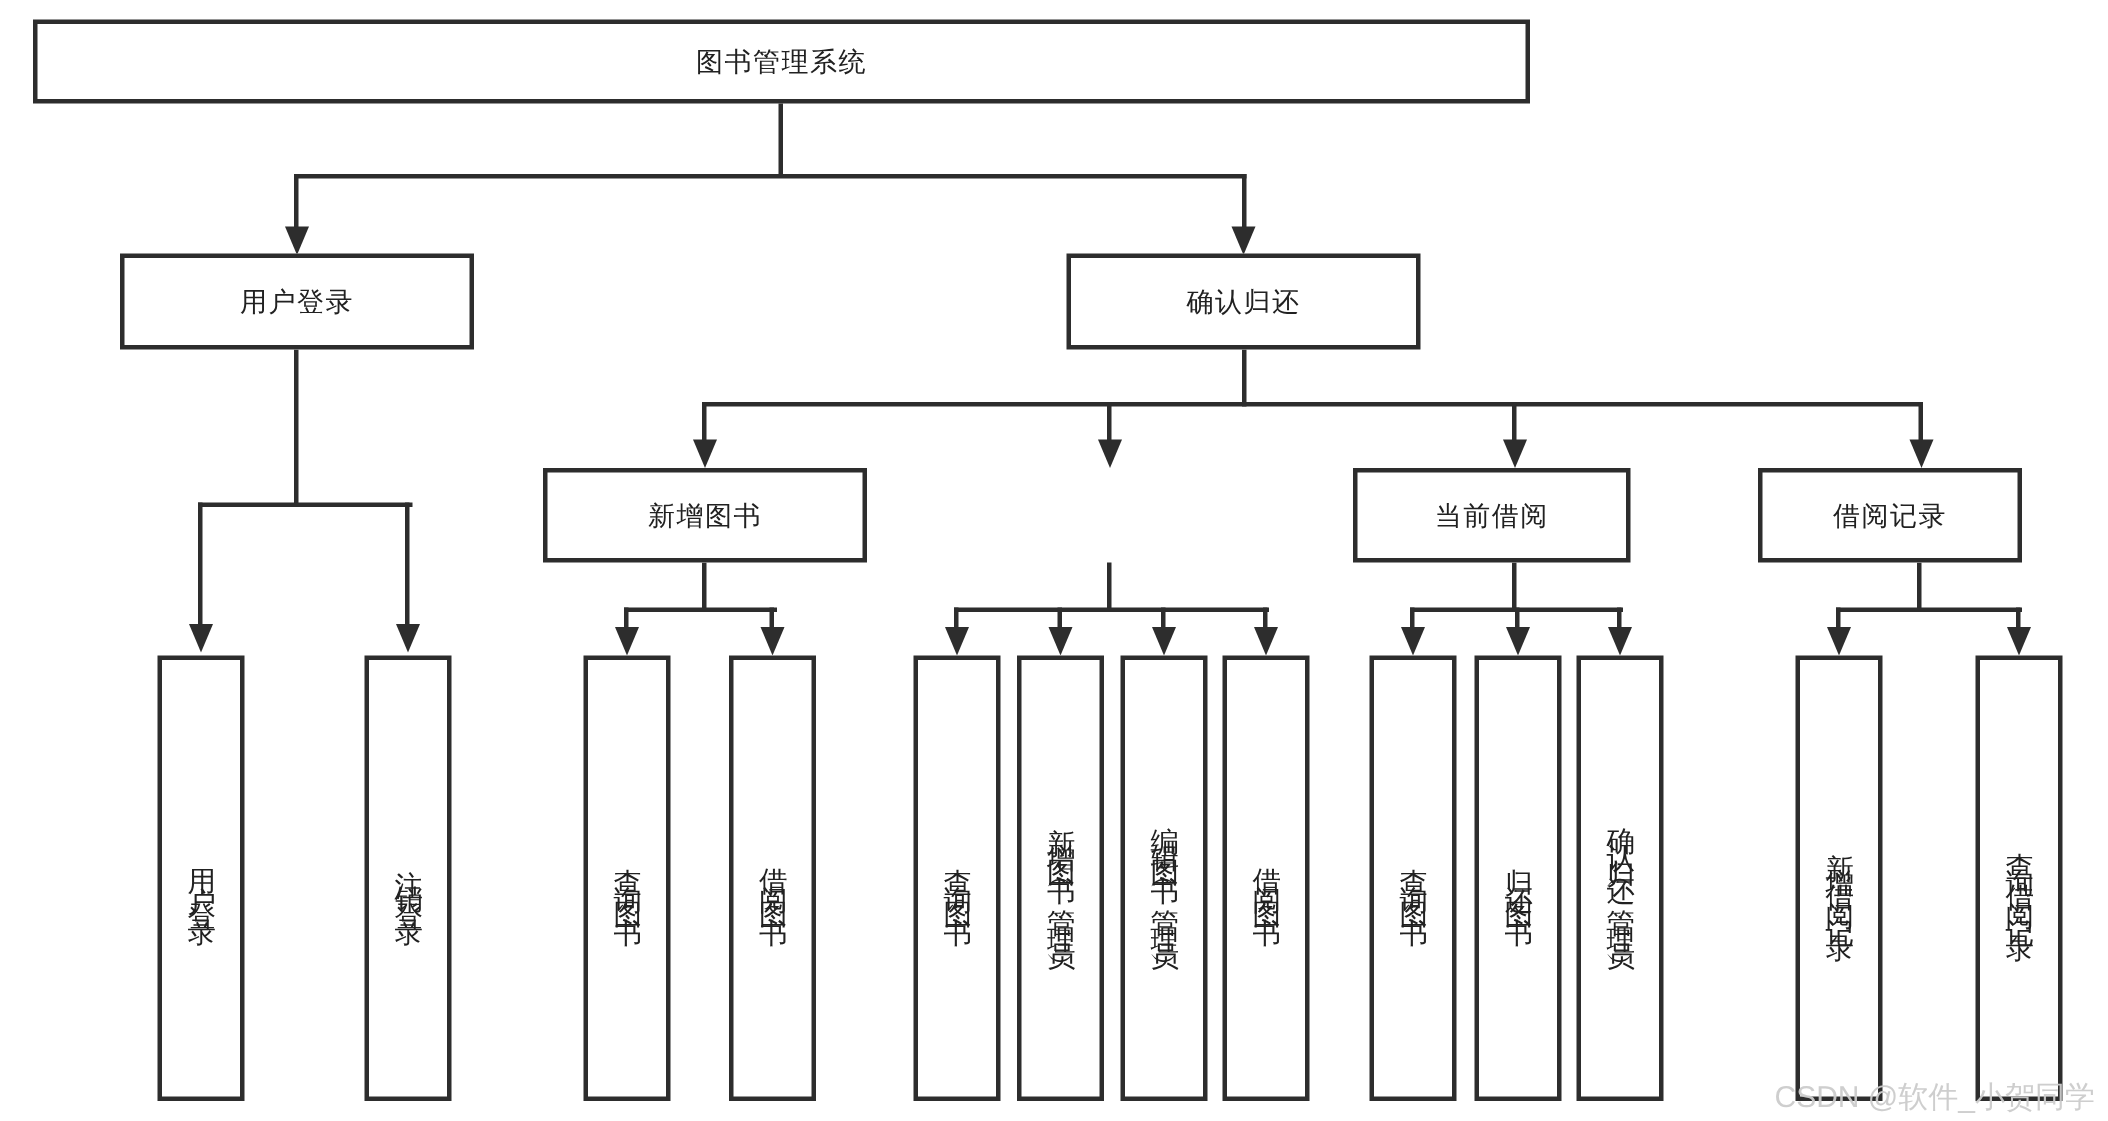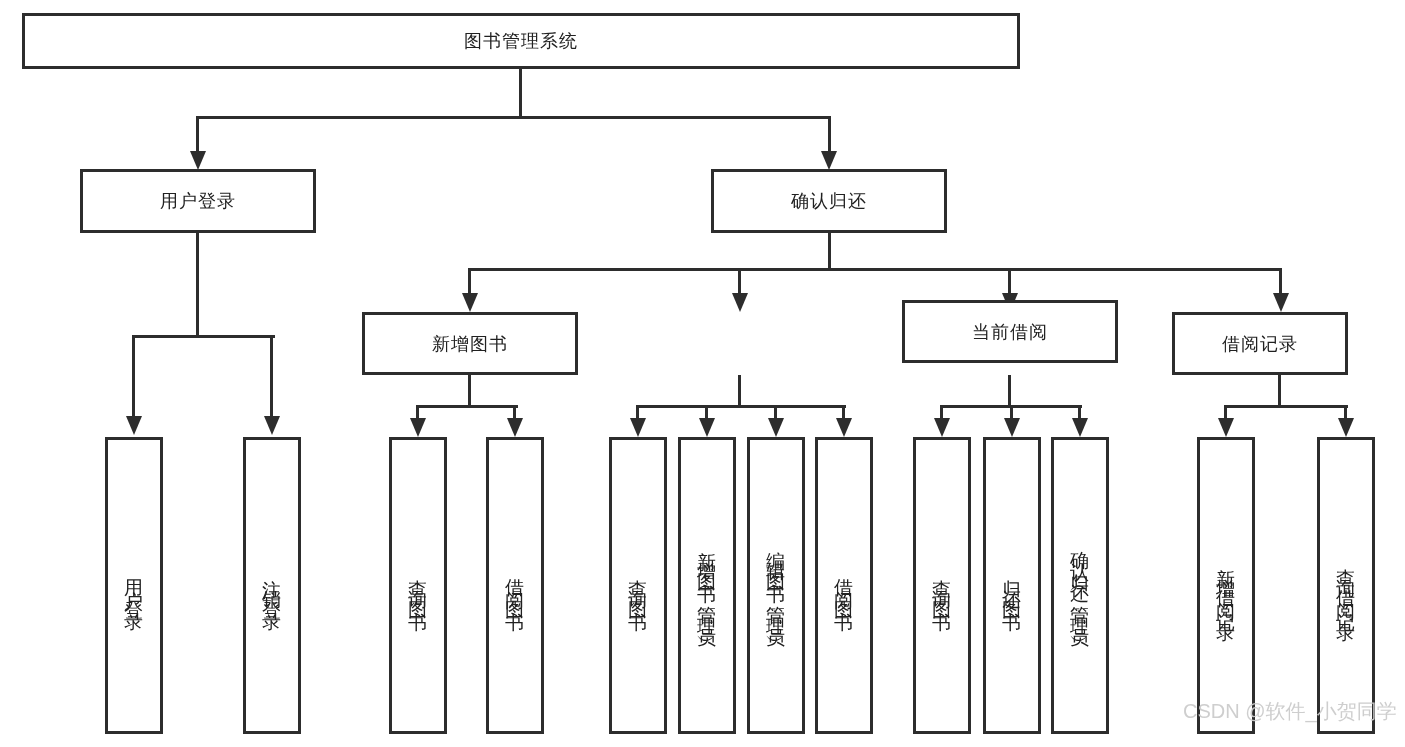--- a/index.html
+++ b/index.html
@@ -19,21 +19,21 @@
     font-size:19px; letter-spacing:11px; line-height:1; white-space:nowrap;
   }
   .vl { position:absolute; width:3px; background:#2d2d2d; z-index:1; }
   .hl { position:absolute; height:3px; background:#2d2d2d; z-index:1; }
   .ah {
     position:absolute; width:0; height:0; z-index:1;
     border-left:8px solid transparent; border-right:8px solid transparent;
     border-top:19px solid #2d2d2d;
   }
   .watermark {
-    position:absolute; left:1183px; top:698px; z-index:5;
+    position:absolute; left:1183px; top:718px; z-index:5;
     font-size:20px; color:rgba(203,203,203,0.95); white-space:nowrap;
   }
 </style>
 </head>
 <body>
 
 <div class="canvas">
 
   <div class="box h" style="left:22px;top:13px;width:998px;height:56px">
     <span class="lbl">图书管理系统</span>
@@ -45,21 +45,21 @@
 
   <div class="box h" style="left:711px;top:169px;width:236px;height:64px">
     <span class="lbl">确认归还</span>
   </div>
 
   <div class="box h" style="left:362px;top:312px;width:216px;height:63px">
     <span class="lbl">新增图书</span>
   </div>
 
 
-  <div class="box h" style="left:902px;top:300px;width:216px;height:63px">
+  <div class="box h" style="left:902px;top:312px;width:185px;height:63px">
     <span class="lbl">当前借阅</span>
   </div>
 
   <div class="box h" style="left:1172px;top:312px;width:176px;height:63px">
     <span class="lbl">借阅记录</span>
   </div>
 
   <div class="box v" style="left:105px;top:437px;width:58px;height:297px">
     <span class="vlbl">用户登录</span>
   </div>

